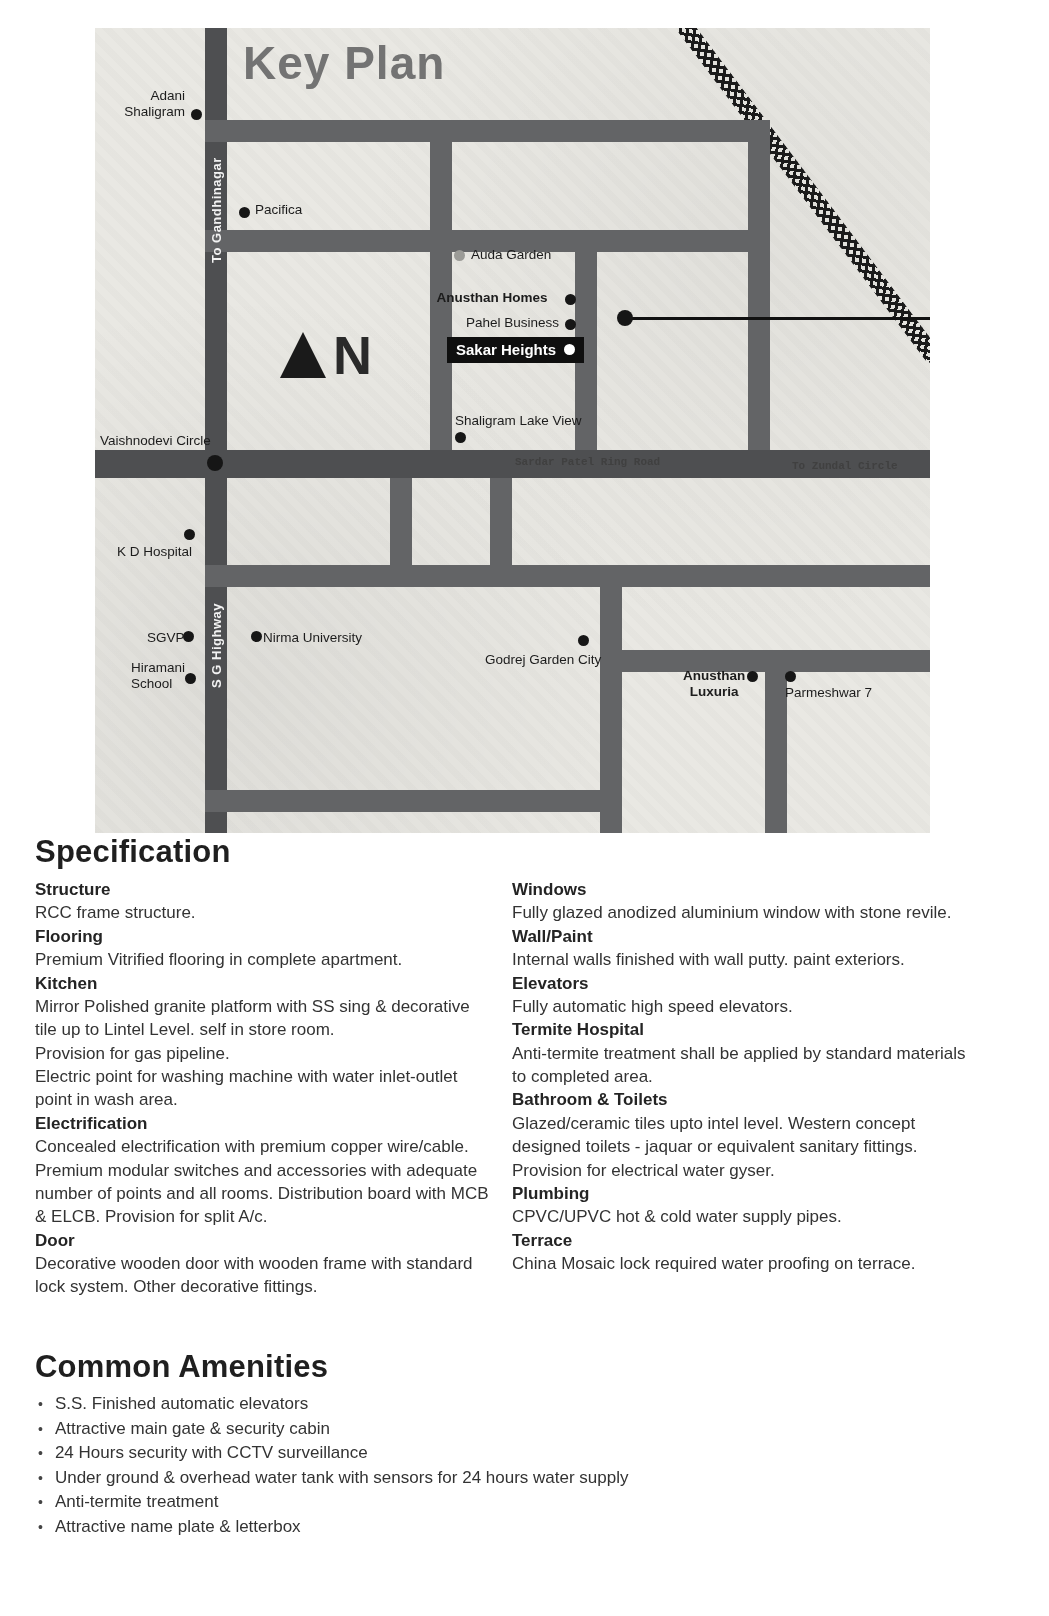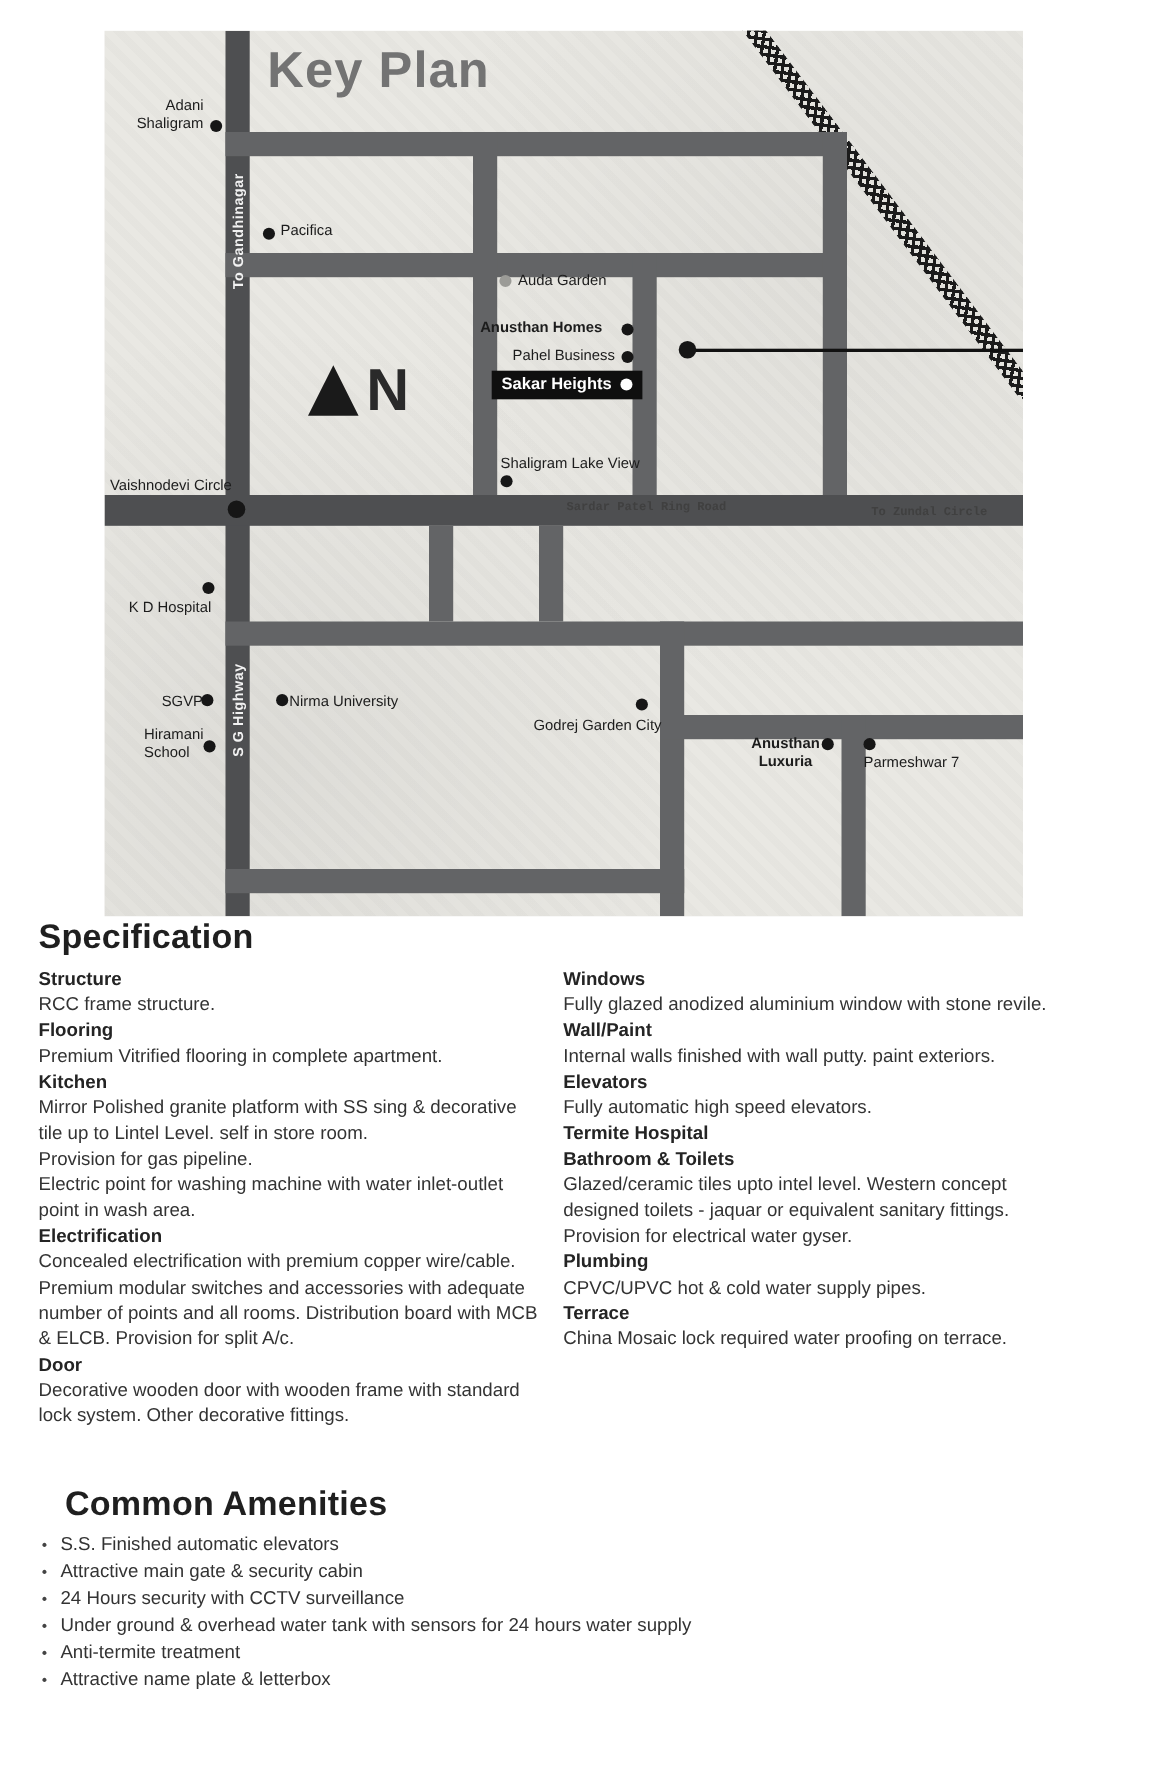--- a/index.html
+++ b/index.html
@@ -45,21 +45,21 @@
     transform:rotate(53deg); transform-origin:0 0;
     background-image:
       repeating-linear-gradient(45deg, transparent 0 4px, #1b1b1b 4px 7px),
       repeating-linear-gradient(-45deg, transparent 0 4px, #1b1b1b 4px 7px); }
 
   .callout-line { position:absolute; z-index:2; left:530px; top:289px; width:305px; height:2.5px; background:#111111; }
 
   
   .section-title { position:absolute; left:35px; font-size:31px; font-weight:bold; color:#1f1f1f; letter-spacing:0.2px; }
   .spec-title { top:834px; }
-  .amenities-title { top:1349px;margin-left:24px; }
+  .amenities-title { top:1349px; }
 
   .spec-col { position:absolute; top:878px; width:455px; font-size:17px; color:#333333; line-height:1.375; }
   .spec-col-left { left:35px; }
   .spec-col-right { left:512px; }
   .spec-heading { font-weight:bold; color:#242424; }
 
   .amenities-list { position:absolute; left:38px; top:1392px; list-style:none; font-size:17px; color:#333333; }
   .amenities-list li { display:flex; gap:12px; line-height:24.5px; align-items:flex-start; }
   .amenities-list .bullet { color:#444444; font-size:14px; line-height:24.5px; }
 </style>
@@ -172,20 +172,21 @@
     <div class="spec-item">
       <div class="spec-heading">Wall/Paint</div>
       <div class="spec-body preline">Internal walls finished with wall putty. paint exteriors.</div>
     </div>
     <div class="spec-item">
       <div class="spec-heading">Elevators</div>
       <div class="spec-body preline">Fully automatic high speed elevators.</div>
     </div>
     <div class="spec-item">
       <div class="spec-heading">Termite Hospital</div>
+      <div class="spec-body preline">Anti-termite treatment shall be applied by standard materials to completed area.</div>
     </div>
     <div class="spec-item">
       <div class="spec-heading">Bathroom &amp; Toilets</div>
       <div class="spec-body preline">Glazed/ceramic tiles upto intel level. Western concept designed toilets - jaquar or equivalent sanitary fittings. Provision for electrical water gyser.</div>
     </div>
     <div class="spec-item">
       <div class="spec-heading">Plumbing</div>
       <div class="spec-body preline">CPVC/UPVC hot &amp; cold water supply pipes.</div>
     </div>
     <div class="spec-item">

